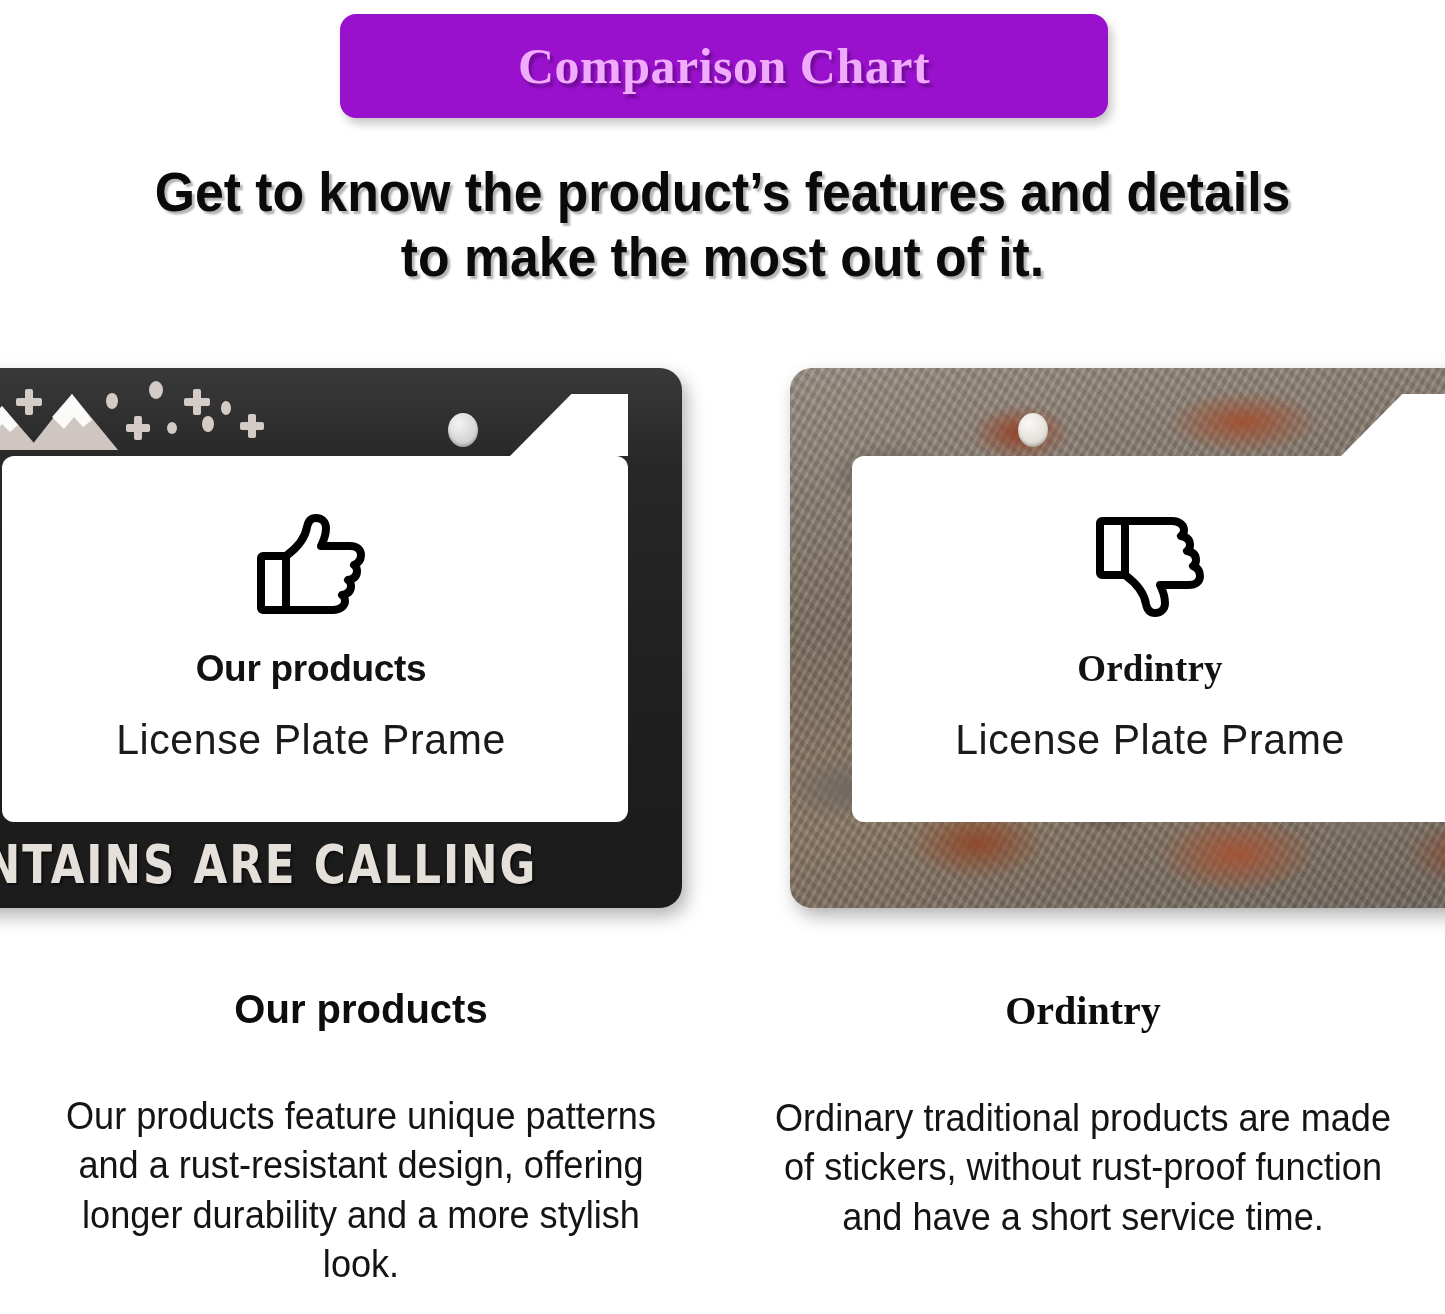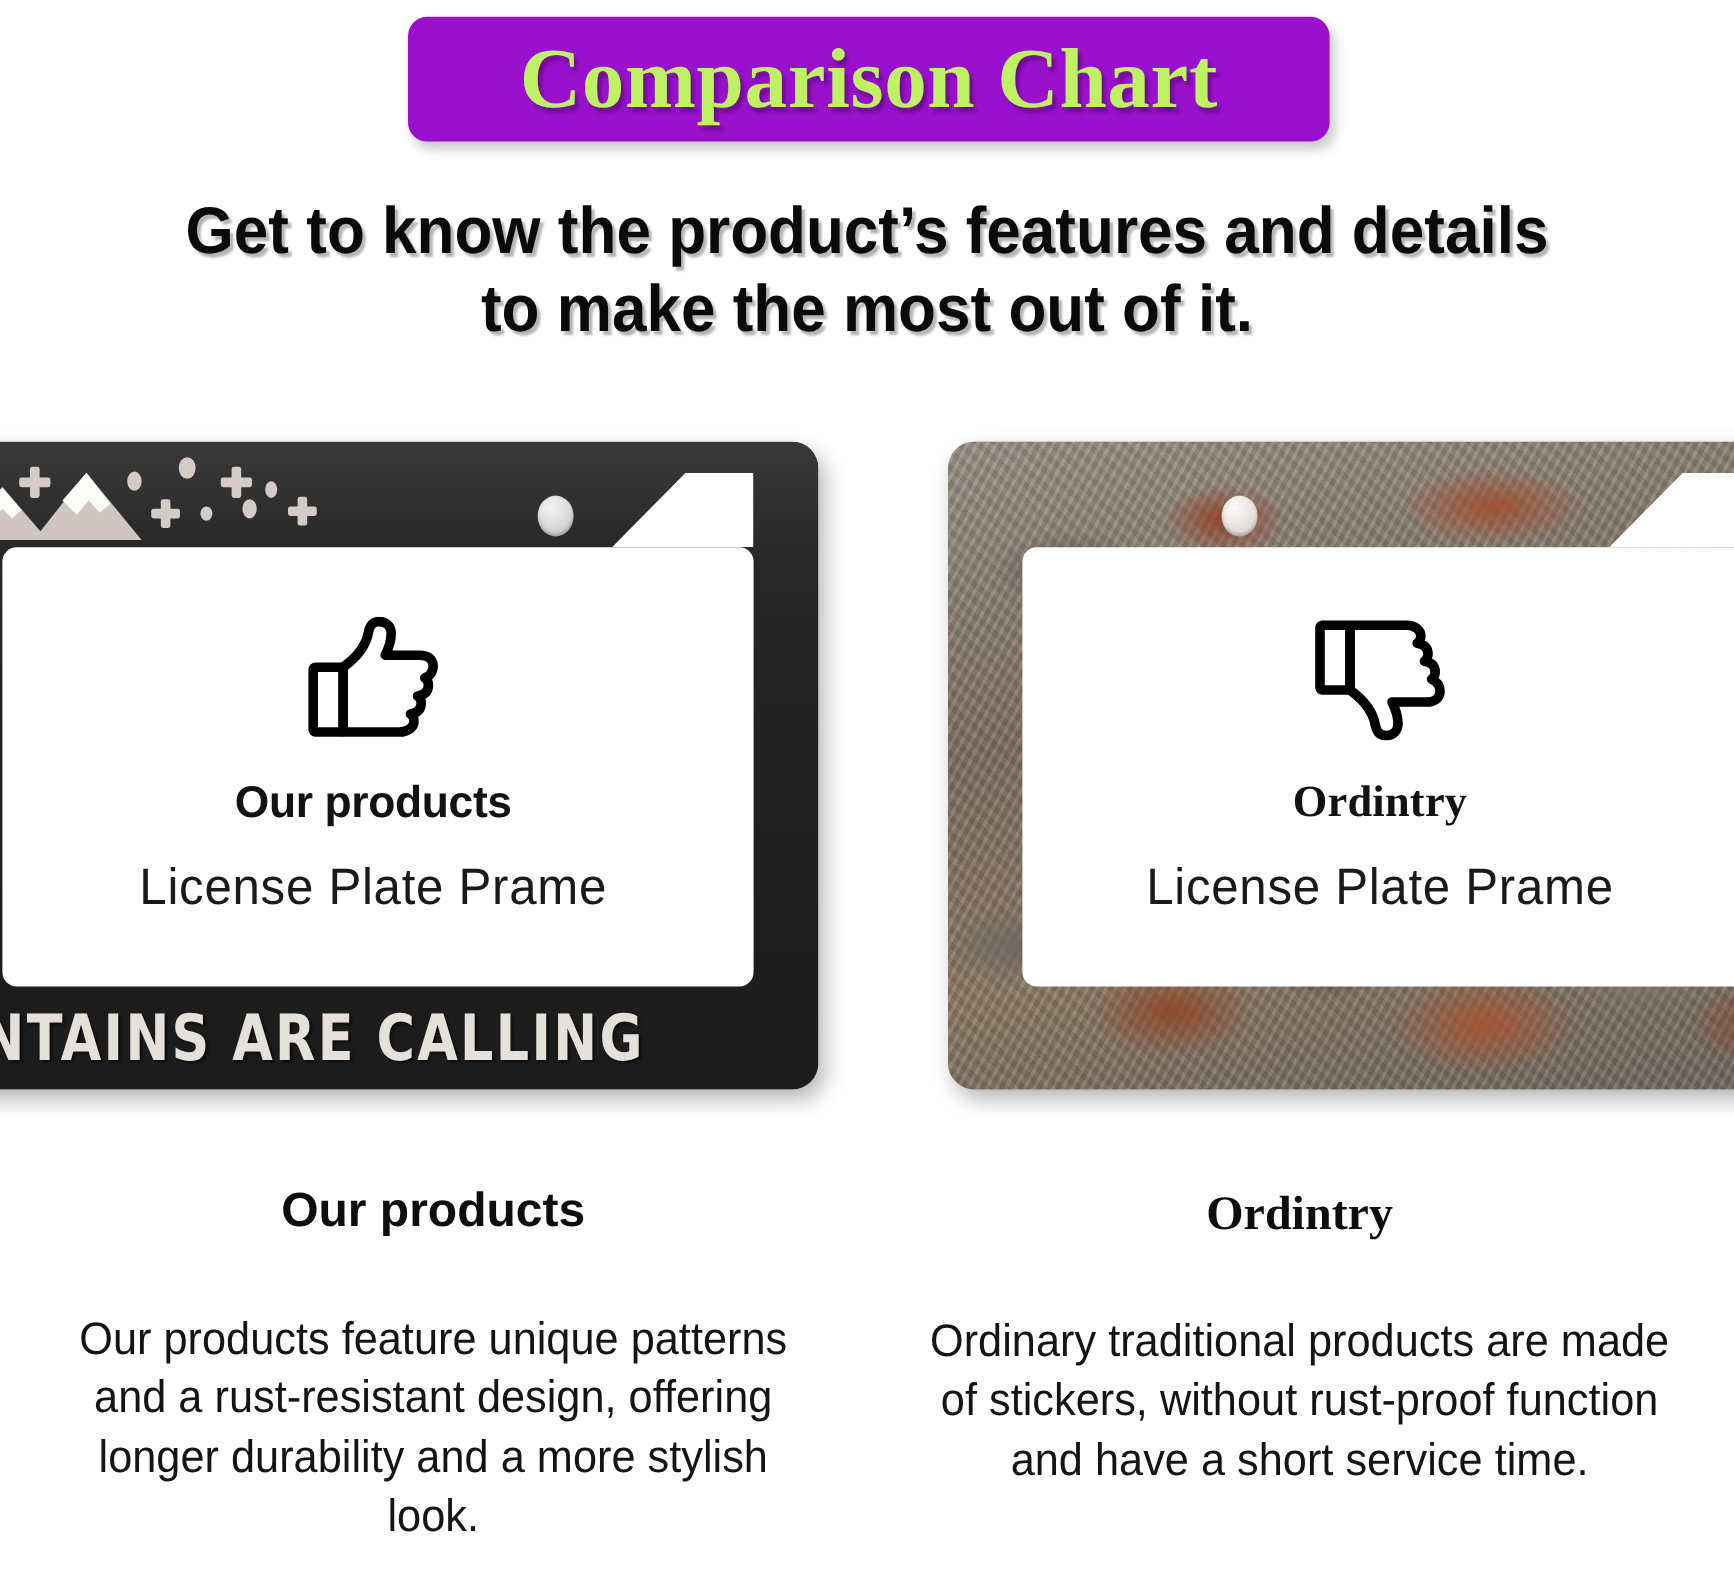--- a/index.html
+++ b/index.html
@@ -29,22 +29,22 @@
     background: #9911cc;
     border-radius: 16px;
     display: flex;
     align-items: center;
     justify-content: center;
     box-shadow: 4px 6px 10px rgba(0,0,0,0.22);
   }
   .title-banner-text {
     font-family: "Liberation Serif", serif;
     font-weight: bold;
-    font-size: 71px;
-    color: #bef264;
+    font-size: 50px;
+    color: #f0abfc;
     letter-spacing: 0.5px;
     text-shadow: 3px 4px 3px rgba(60,0,85,0.45);
     white-space: nowrap;
   }
 
   
   .subheading {
     position: absolute;
     left: 110px;
     top: 160px;

